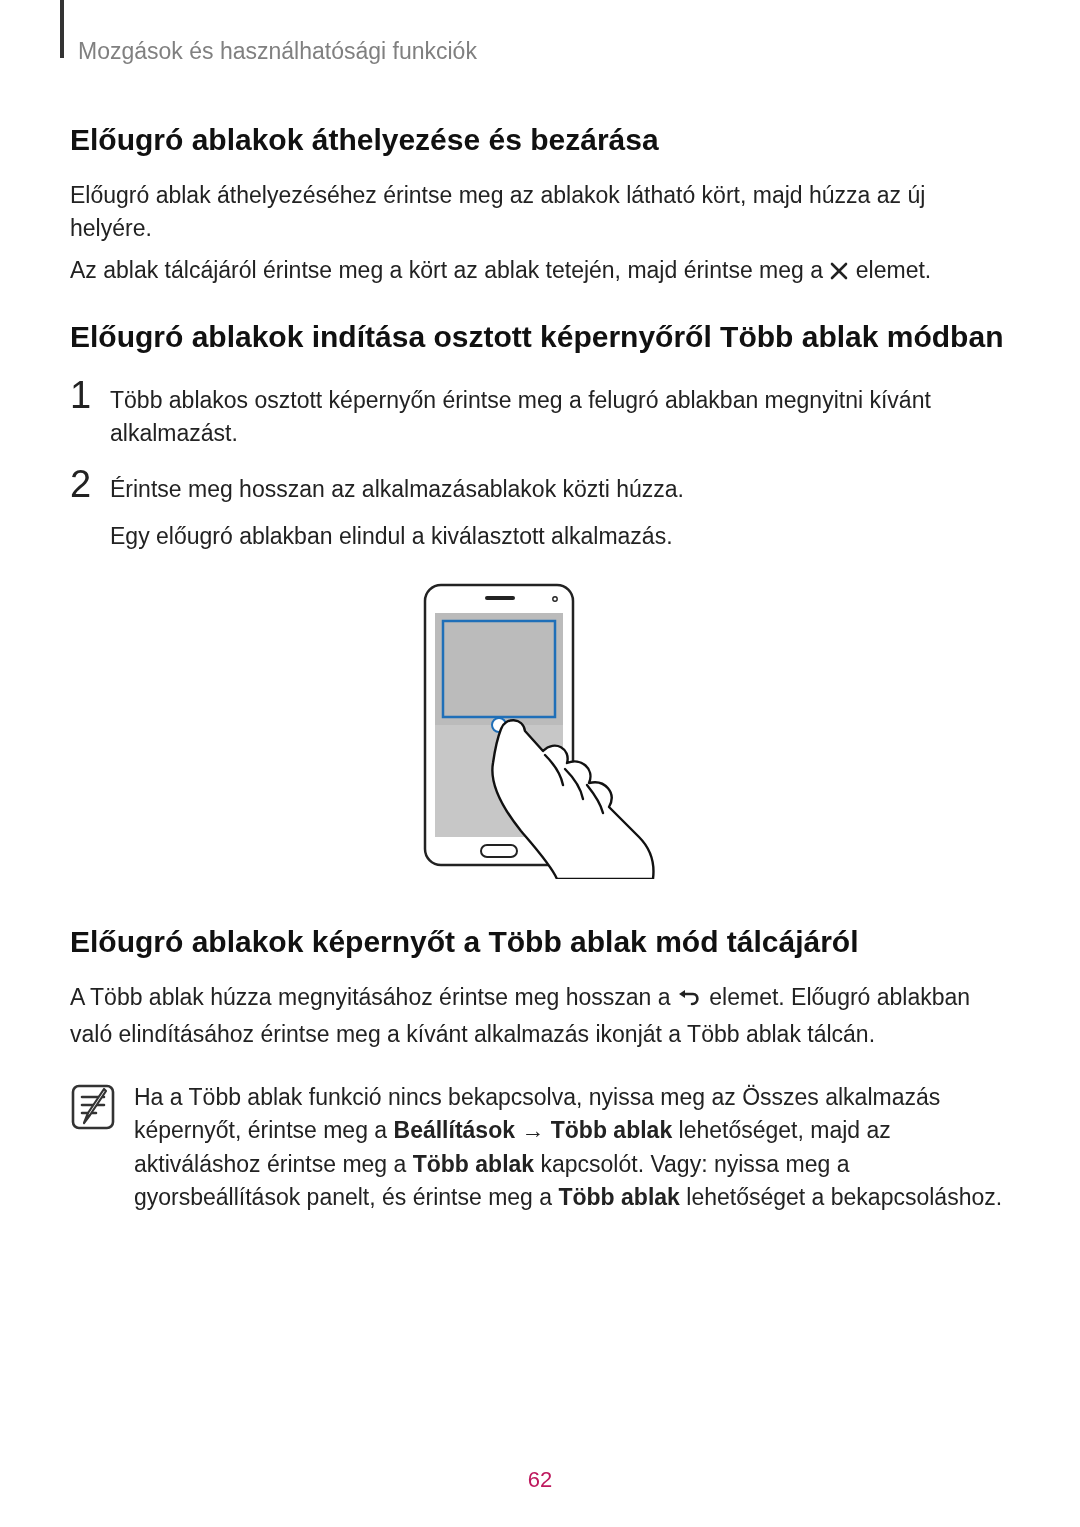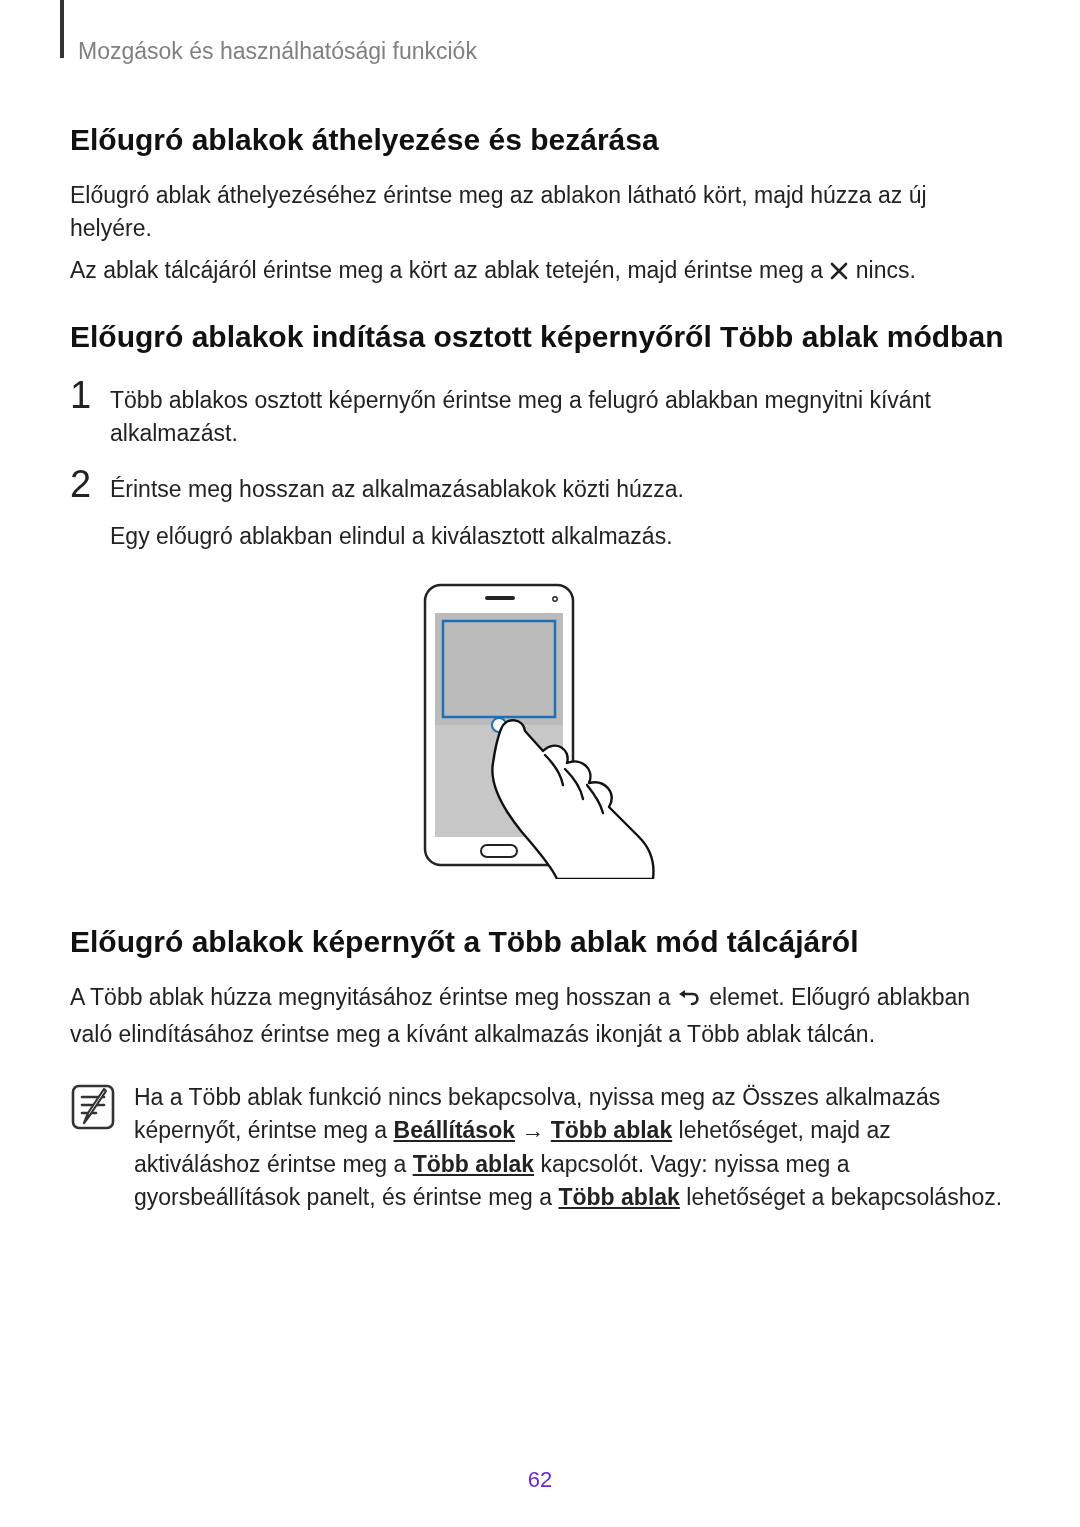--- a/index.html
+++ b/index.html
@@ -74,53 +74,53 @@
   }
   .note-icon-wrap {
     width: 46px;
     flex-shrink: 0;
     padding-top: 2px;
   }
   .note-text {
     font-size: 23px;
     line-height: 1.45;
   }
-  .bold { font-weight: 700; text-decoration: underline; }
+  .bold { font-weight: 700; }
   .page-number {
     position: absolute;
     bottom: 34px;
     left: 0;
     right: 0;
     text-align: center;
     font-size: 22px;
-    color: #6d28d9;
+    color: #be185d;
   }
   .sp { white-space: pre; }
 </style>
 </head>
 <body>
 
 <div class="page">
   <div class="topmark"></div>
 
   <div class="header-label">Mozgások és használhatósági funkciók</div>
 
   <div class="section-heading">Előugró ablakok áthelyezése és bezárása</div>
 
-  <div class="body-text">Előugró ablak áthelyezéséhez érintse meg az ablakon látható kört, majd húzza az új helyére.</div>
+  <div class="body-text">Előugró ablak áthelyezéséhez érintse meg az ablakok látható kört, majd húzza az új helyére.</div>
 
   <div class="body-text last">
     <span>Az ablak tálcájáról érintse meg a kört az ablak tetején, majd érintse meg a </span>
     <span class="inline-icon">
       <svg width="20" height="20" viewBox="0 0 20 20">
         <line x1="3" y1="3" x2="17" y2="17" stroke="#222" stroke-width="2.6" stroke-linecap="round"></line>
         <line x1="17" y1="3" x2="3" y2="17" stroke="#222" stroke-width="2.6" stroke-linecap="round"></line>
       </svg>
     </span>
-    <span> nincs.</span>
+    <span> elemet.</span>
   </div>
 
   <div class="section-heading">Előugró ablakok indítása osztott képernyőről Több ablak módban</div>
 
   <div class="numbered">
     <div class="num">1</div>
     <div class="txt">Több ablakos osztott képernyőn érintse meg a felugró ablakban megnyitni kívánt alkalmazást.</div>
   </div>
 
   <div class="numbered">

